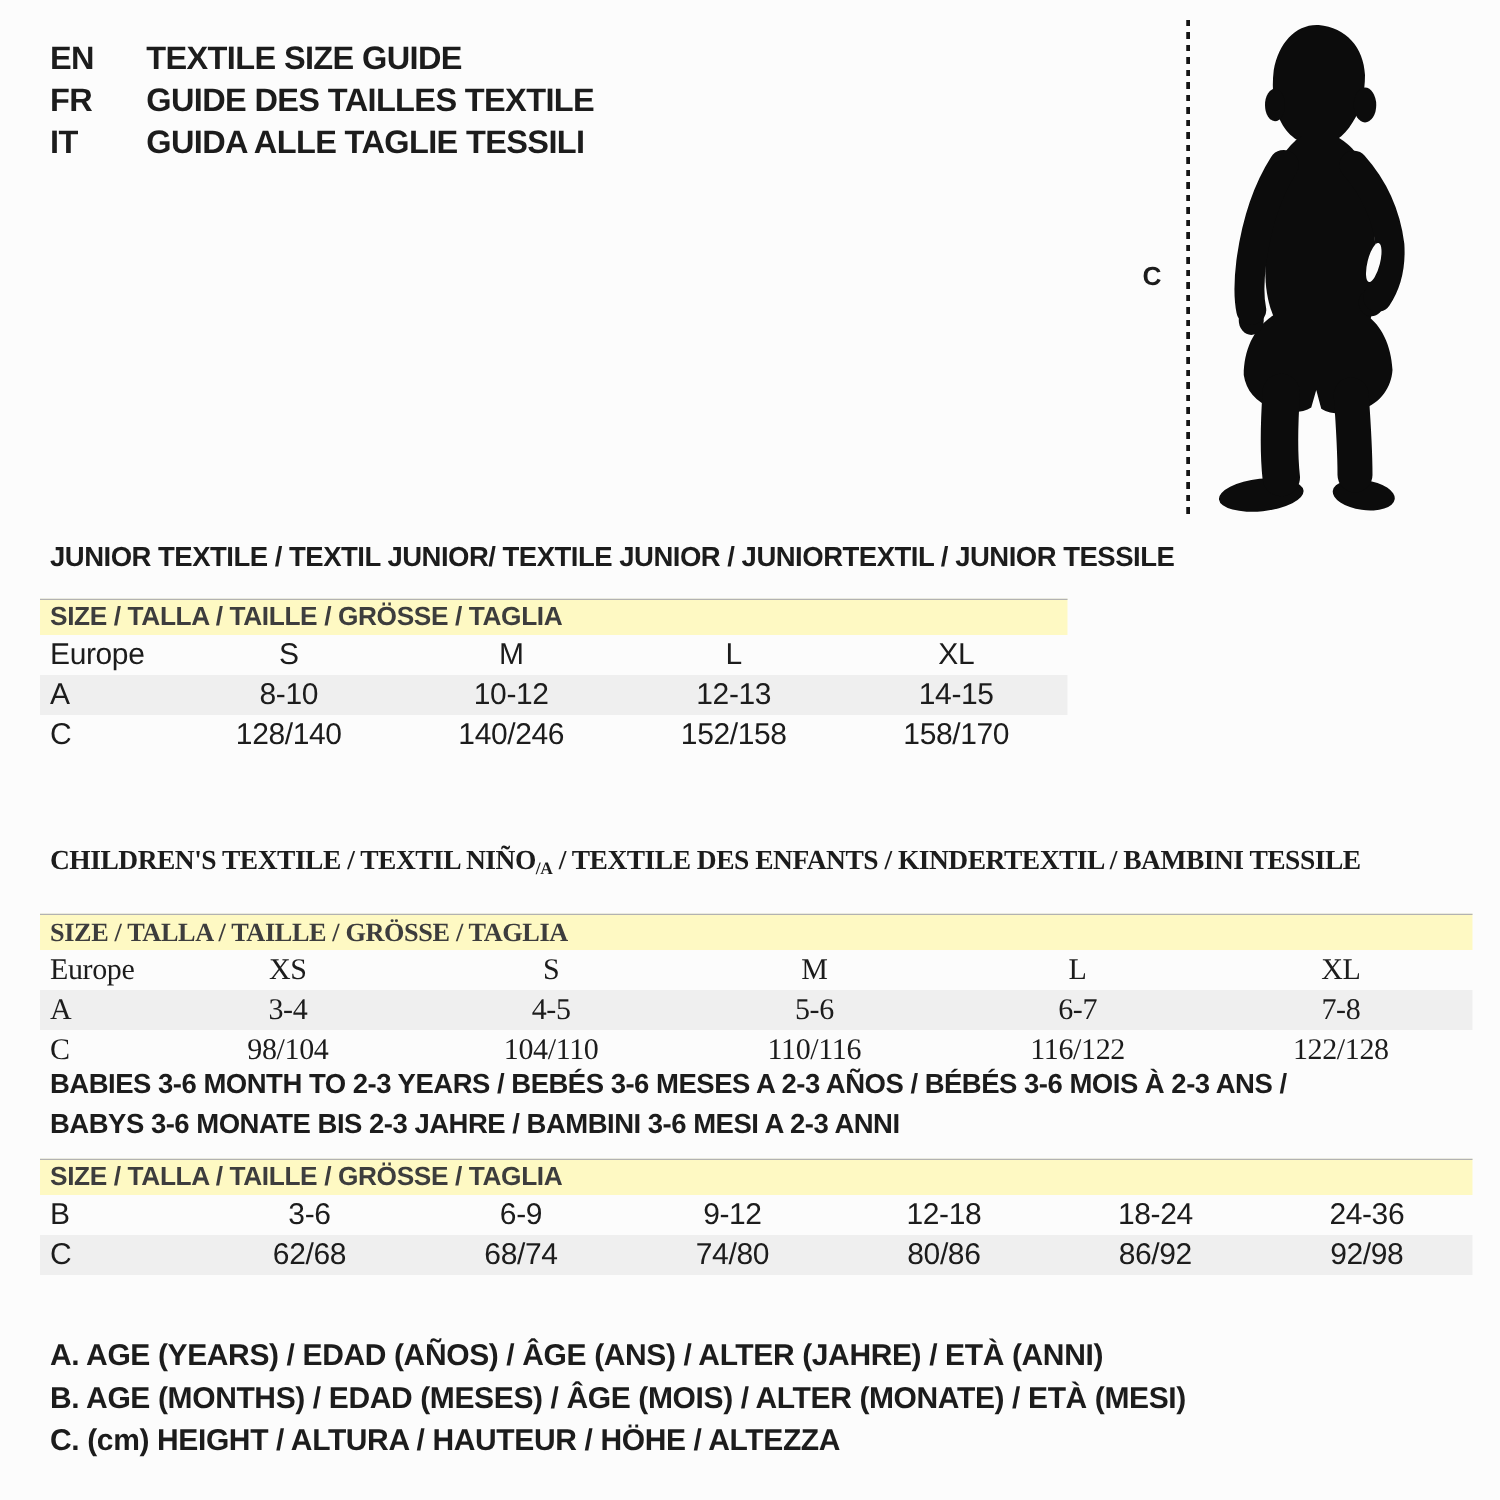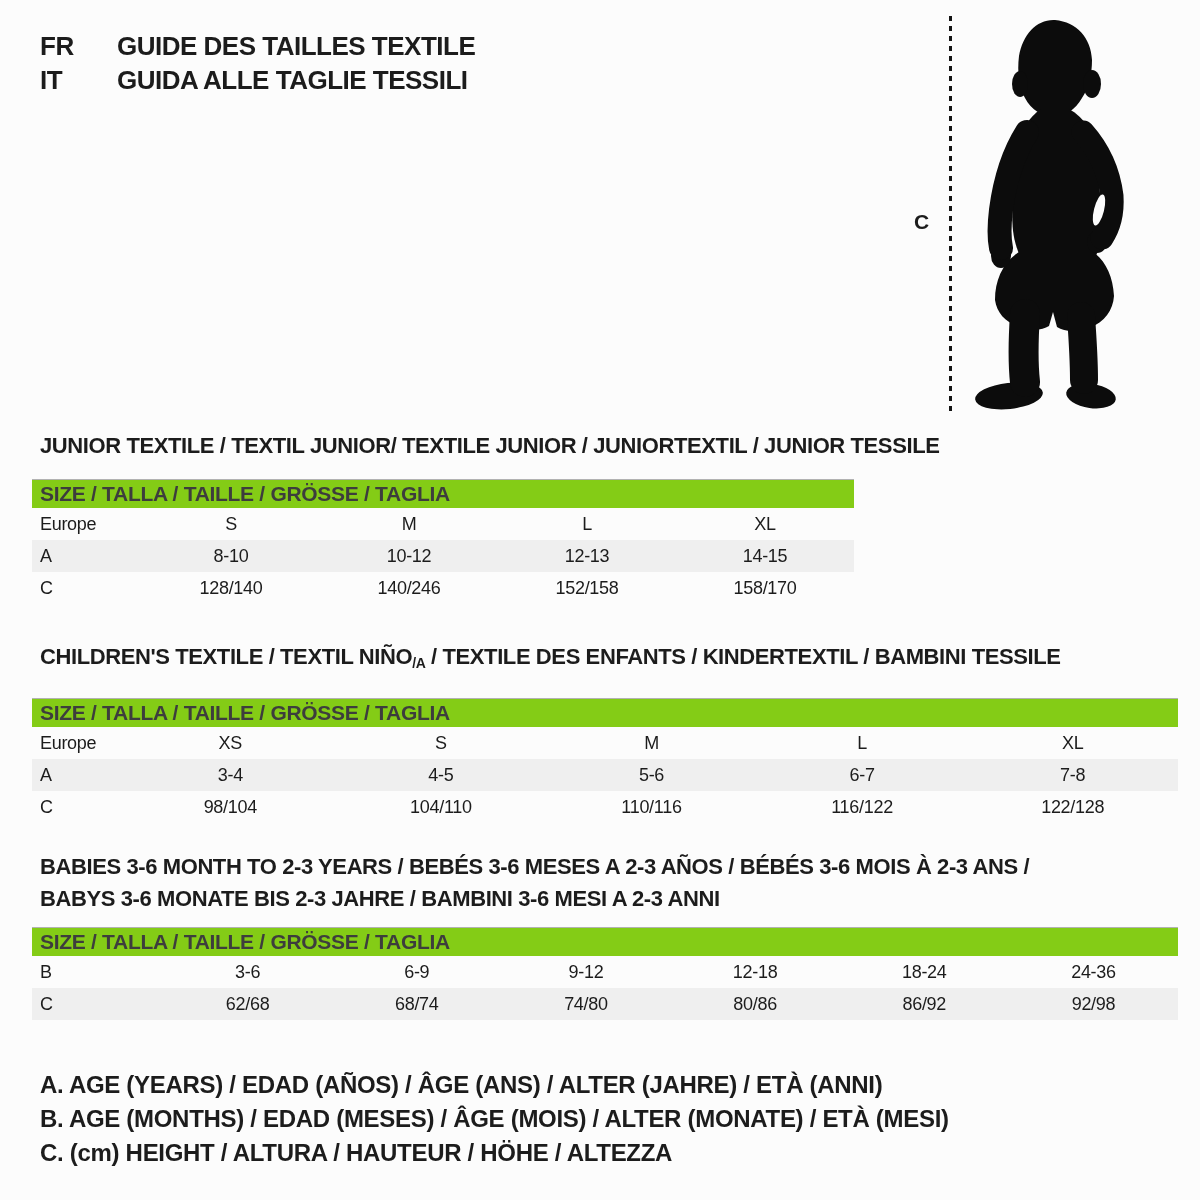--- a/index.html
+++ b/index.html
@@ -17,48 +17,52 @@
   
   .dash-line{
     position:absolute;left:949px;top:16px;width:3px;height:400px;
     background:repeating-linear-gradient(to bottom,#141414 0 5px,transparent 5px 10px);
   }
   .c-label{position:absolute;left:914px;top:210px;font-size:21px;font-weight:700;}
   .toddler{position:absolute;left:963px;top:14px;}
   
   .section{position:absolute;left:32px;}
   #sec-junior{top:433px;width:822px;}
-  #sec-children{top:644px;width:1146px;}
+  #sec-children{top:675px;width:1146px;font-family:Liberation Serif, serif;}
   #sec-babies{top:851px;width:1146px;}
   .sec-title{font-size:22px;font-weight:700;letter-spacing:-0.4px;line-height:26px;padding-left:8px;white-space:nowrap;}
   #sec-babies .sec-title{line-height:32px;}
   .subscript{font-size:14px;vertical-align:-4px;}
   .size-bar{
-    height:29px;margin-top:20px;background:#84cc16;border-top:1px solid #b2b2b2;
+    height:29px;margin-top:20px;background:#fef9c3;border-top:1px solid #b2b2b2;
     display:flex;align-items:center;padding-left:8px;box-sizing:border-box;
     font-weight:700;font-size:21px;color:#3d3d3d;letter-spacing:-0.3px;
   }
   #sec-children .size-bar{margin-top:22px;}
   #sec-babies .size-bar{margin-top:12px;}
-  .trow{display:flex;align-items:center;height:32px;font-size:18px;letter-spacing:-0.3px;}
+  .trow{display:flex;align-items:center;height:32px;font-size:24px;letter-spacing:-0.3px;}
   .trow .lbl{padding-left:8px;box-sizing:content-box;}
   #sec-junior  .lbl{width:102px;}
   #sec-children .lbl{width:85px;}
   #sec-babies  .lbl{width:123px;}
   .trow .cell{flex:1;text-align:center;}
   .shaded{background:#efefef;}
   
   .notes{position:absolute;left:40px;top:1068px;font-weight:700;font-size:24px;line-height:34px;letter-spacing:-0.3px;}
 </style>
 </head>
 <body>
 
 <div class="page">
 
   <div class="lang-block">
+    <div class="lang-row">
+      <span class="lang-code">EN</span>
+      <span class="lang-title">TEXTILE SIZE GUIDE</span>
+    </div>
     <div class="lang-row">
       <span class="lang-code">FR</span>
       <span class="lang-title">GUIDE DES TAILLES TEXTILE</span>
     </div>
     <div class="lang-row">
       <span class="lang-code">IT</span>
       <span class="lang-title">GUIDA ALLE TAGLIE TESSILI</span>
     </div>
   </div>
 

